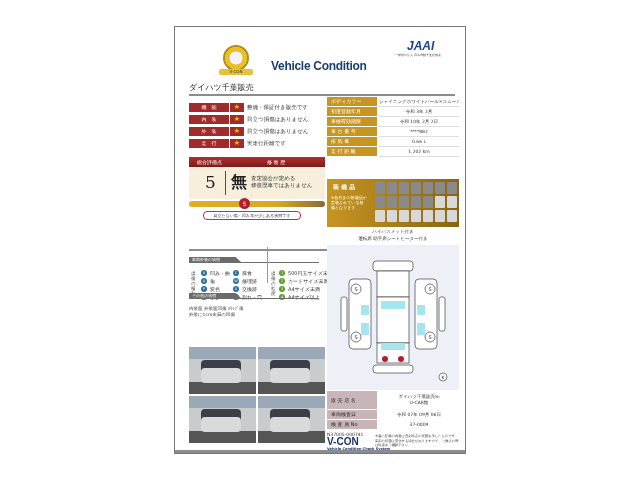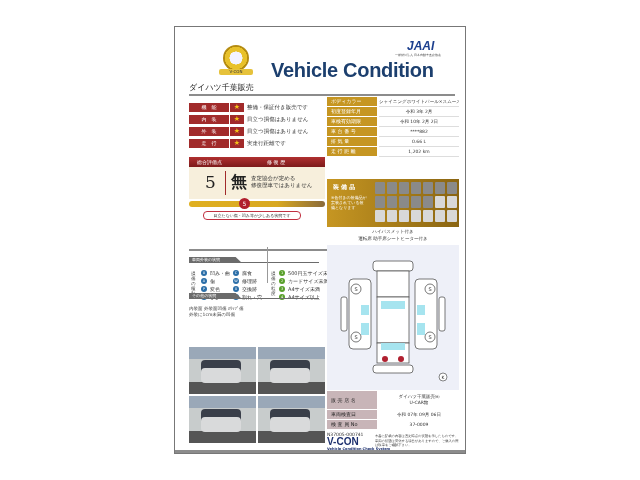--- a/index.html
+++ b/index.html
@@ -1,21 +1,21 @@
 <!DOCTYPE html>
 <html><head>
 <meta charset="utf-8">
 <style>
   html,body{margin:0;padding:0;background:#fff;}
   body{width:640px;height:480px;position:relative;overflow:hidden;font-family:"DejaVu Sans",sans-serif;}
   .sheet{position:absolute;left:174px;top:26px;width:292px;height:428px;border:1px solid #777;background:#fff;box-sizing:border-box;}
   .logo{position:absolute;left:48px;top:18px;width:26px;height:26px;border-radius:50%;background:radial-gradient(circle,#f3f3ff 0 35%,#e8c12a 36% 60%,#b48b10 61%);}
   .logo-ribbon{position:absolute;left:44px;top:42px;width:34px;height:6px;background:#e6c23b;border-radius:2px;font-size:4px;color:#333;text-align:center;line-height:6px;}
   .title1{position:absolute;left:80px;top:15px;font-family:"Liberation Sans",sans-serif;font-weight:bold;font-size:18px;color:#1c3f6e;letter-spacing:-0.3px;}
-  .title2{position:absolute;left:96px;top:32px;font-family:"Liberation Sans",sans-serif;font-weight:bold;font-size:20px;color:#1c3f6e;letter-spacing:-0.3px;}
+  .title2{position:absolute;left:96px;top:32px;font-family:"Liberation Sans",sans-serif;font-weight:bold;font-size:12px;color:#1c3f6e;letter-spacing:-0.3px;}
   .jaai{position:absolute;left:232px;top:12px;font-family:"Liberation Sans",sans-serif;font-weight:bold;font-style:italic;font-size:12px;color:#1c3f8e;}
   .jaai-sub{position:absolute;left:220px;top:26px;font-size:3px;color:#444;width:60px;}
   .model{position:absolute;left:14px;top:55px;font-size:8px;color:#222;}
   .hr{position:absolute;left:14px;top:67px;width:266px;height:2px;background:#8c8c8c;}
   .eval-row{position:absolute;left:14px;height:9px;width:130px;}
   .eval-label{position:absolute;left:0;top:0;width:40px;height:9px;background:#a12a2a;color:#fff;font-size:5px;line-height:9px;text-align:center;}
   .eval-star{position:absolute;left:40px;top:0;width:14px;height:9px;background:#a12a2a;color:#f5c518;font-size:7px;line-height:9px;text-align:center;border-left:1px solid #fff;}
   .eval-text{position:absolute;left:58px;top:0;font-size:5.5px;line-height:9px;color:#333;white-space:nowrap;}
   .score-head{position:absolute;left:14px;top:130px;width:136px;height:10px;background:linear-gradient(#b03030,#7d1a1a);}
   .score-head span{position:absolute;top:0;font-size:5px;color:#fff;line-height:10px;}

